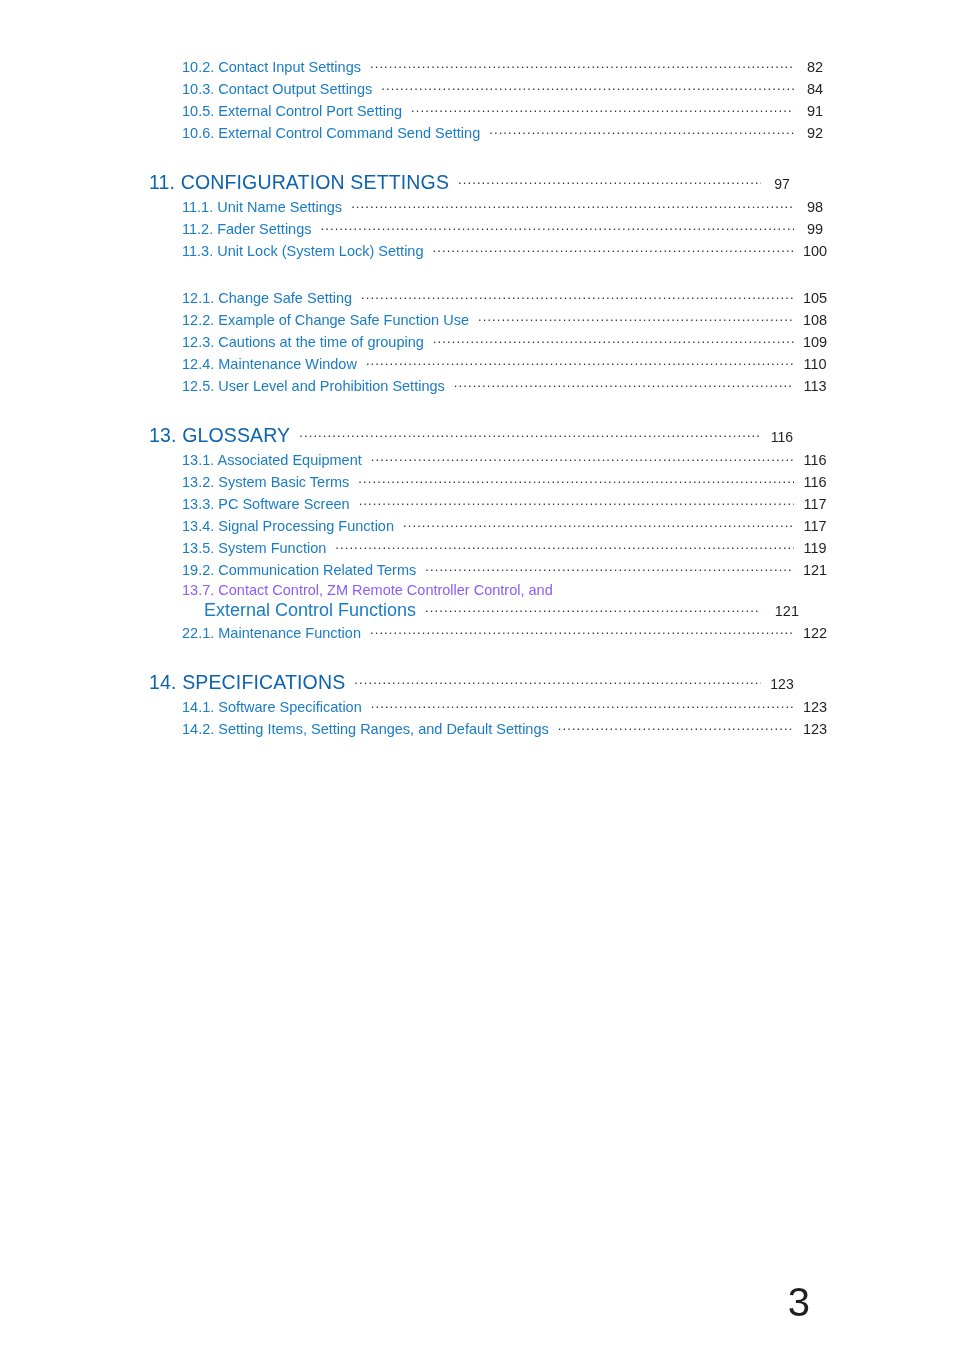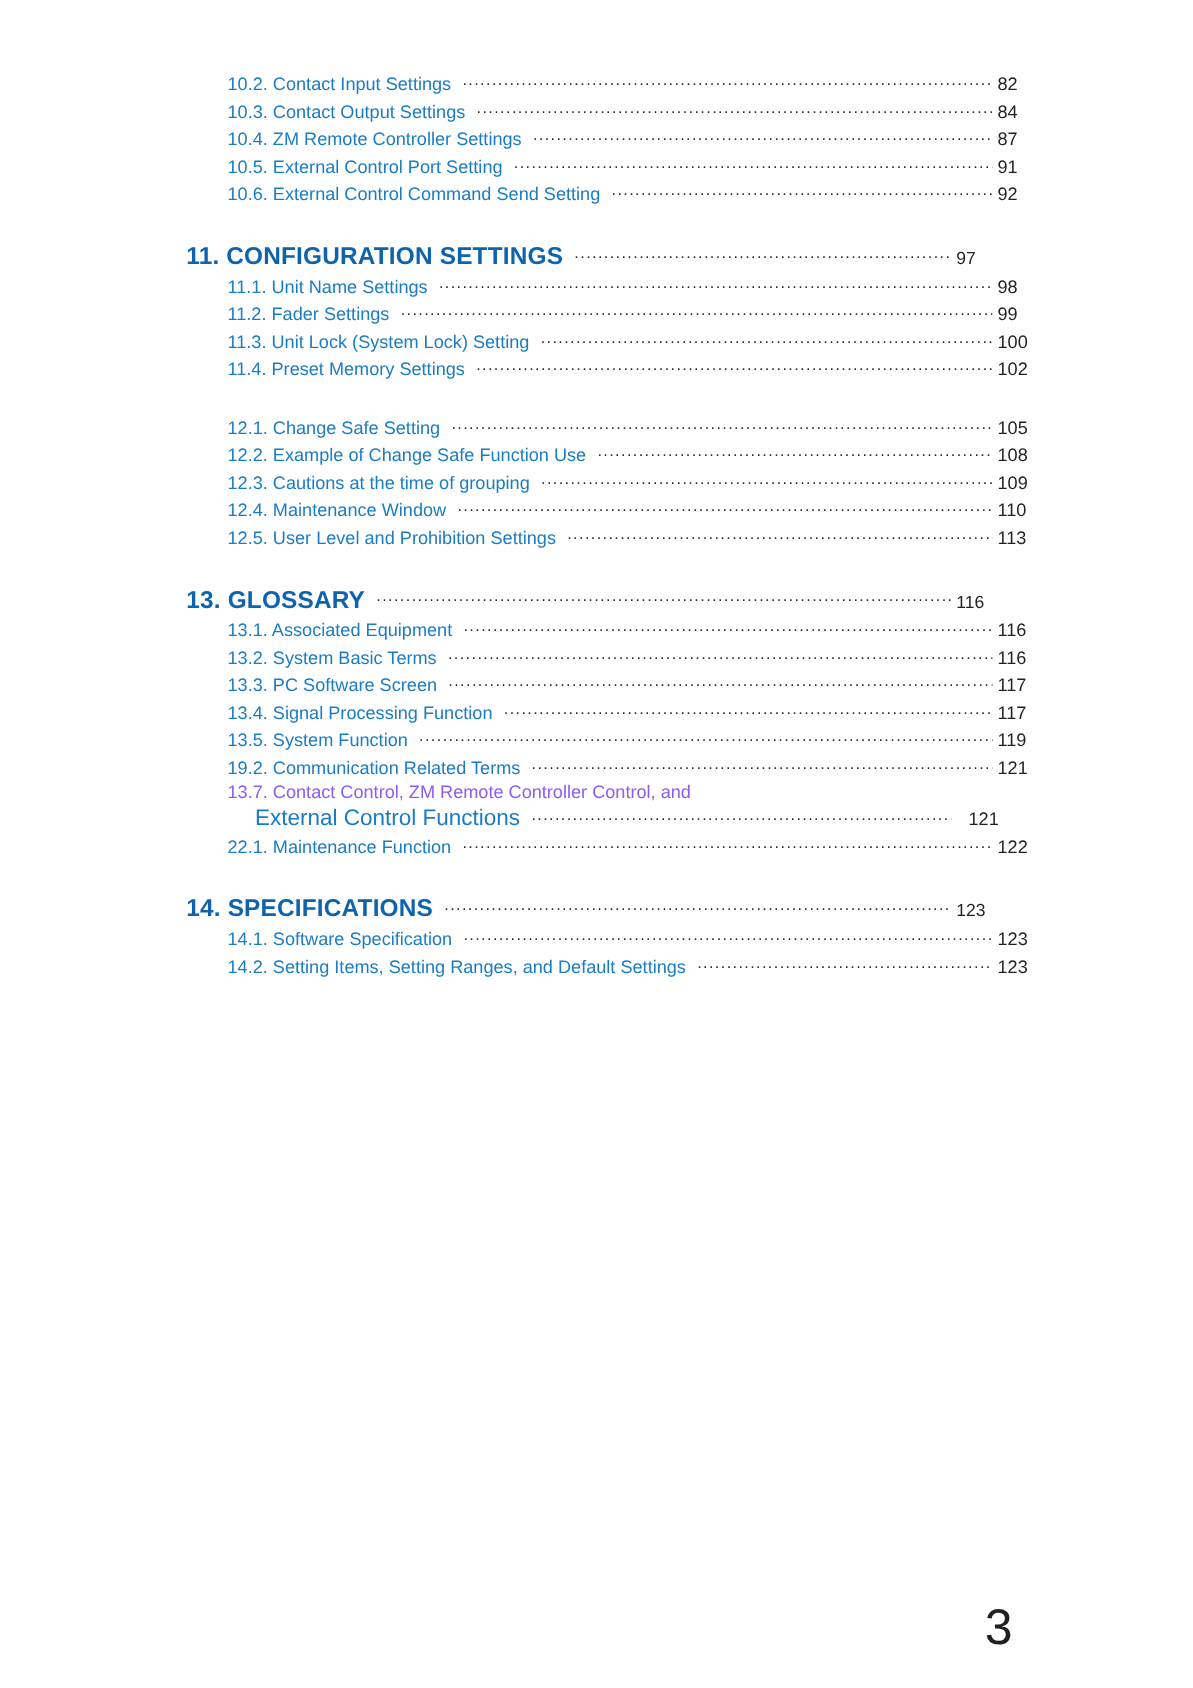--- a/index.html
+++ b/index.html
@@ -63,31 +63,31 @@
     bottom: 0px;
     letter-spacing: 1.1px;
     color: #2b2b2b;
     font-size: 13px;
     line-height: 1;
   }
 
   .row .pageno {
     flex: 0 0 auto;
     width: 34px;
-    text-align: left;
+    text-align: center;
     color: #231f20;
   }
 
   
   .row.chapter {
     height: 27px;
   }
   .row.chapter .title {
     font-size: 19.5px;
-    font-weight: bold;
+    font-weight: normal;
     color: #0d63ae;
     letter-spacing: 0.15px;
   }
   .row.chapter .leader { height: 20px; }
   .row.chapter .leader::before {
     font-size: 13px;
     bottom: 3px;
   }
   .row.chapter .pageno {
     font-size: 14px;
@@ -188,25 +188,20 @@
         <span class="title">10.2. Contact Input Settings</span>
         <span class="leader"></span>
         <span class="pageno">82</span>
       </div>
       <div class="row section indent">
         <span class="title">10.3. Contact Output Settings</span>
         <span class="leader"></span>
         <span class="pageno">84</span>
       </div>
       <div class="row section indent">
-        <span class="title">10.4. ZM Remote Controller Settings</span>
-        <span class="leader"></span>
-        <span class="pageno">87</span>
-      </div>
-      <div class="row section indent">
         <span class="title">10.5. External Control Port Setting</span>
         <span class="leader"></span>
         <span class="pageno">91</span>
       </div>
       <div class="row section indent">
         <span class="title">10.6. External Control Command Send Setting</span>
         <span class="leader"></span>
         <span class="pageno">92</span>
       </div>
     </div>
@@ -224,25 +219,20 @@
       </div>
       <div class="row section indent">
         <span class="title">11.2. Fader Settings</span>
         <span class="leader"></span>
         <span class="pageno">99</span>
       </div>
       <div class="row section indent">
         <span class="title">11.3. Unit Lock (System Lock) Setting</span>
         <span class="leader"></span>
         <span class="pageno">100</span>
-      </div>
-      <div class="row section indent">
-        <span class="title">11.4. Preset Memory Settings</span>
-        <span class="leader"></span>
-        <span class="pageno">102</span>
       </div>
     </div>
 
     <div class="group spaced">
       <div class="row section indent">
         <span class="title">12.1. Change Safe Setting</span>
         <span class="leader"></span>
         <span class="pageno">105</span>
       </div>
       <div class="row section indent">

